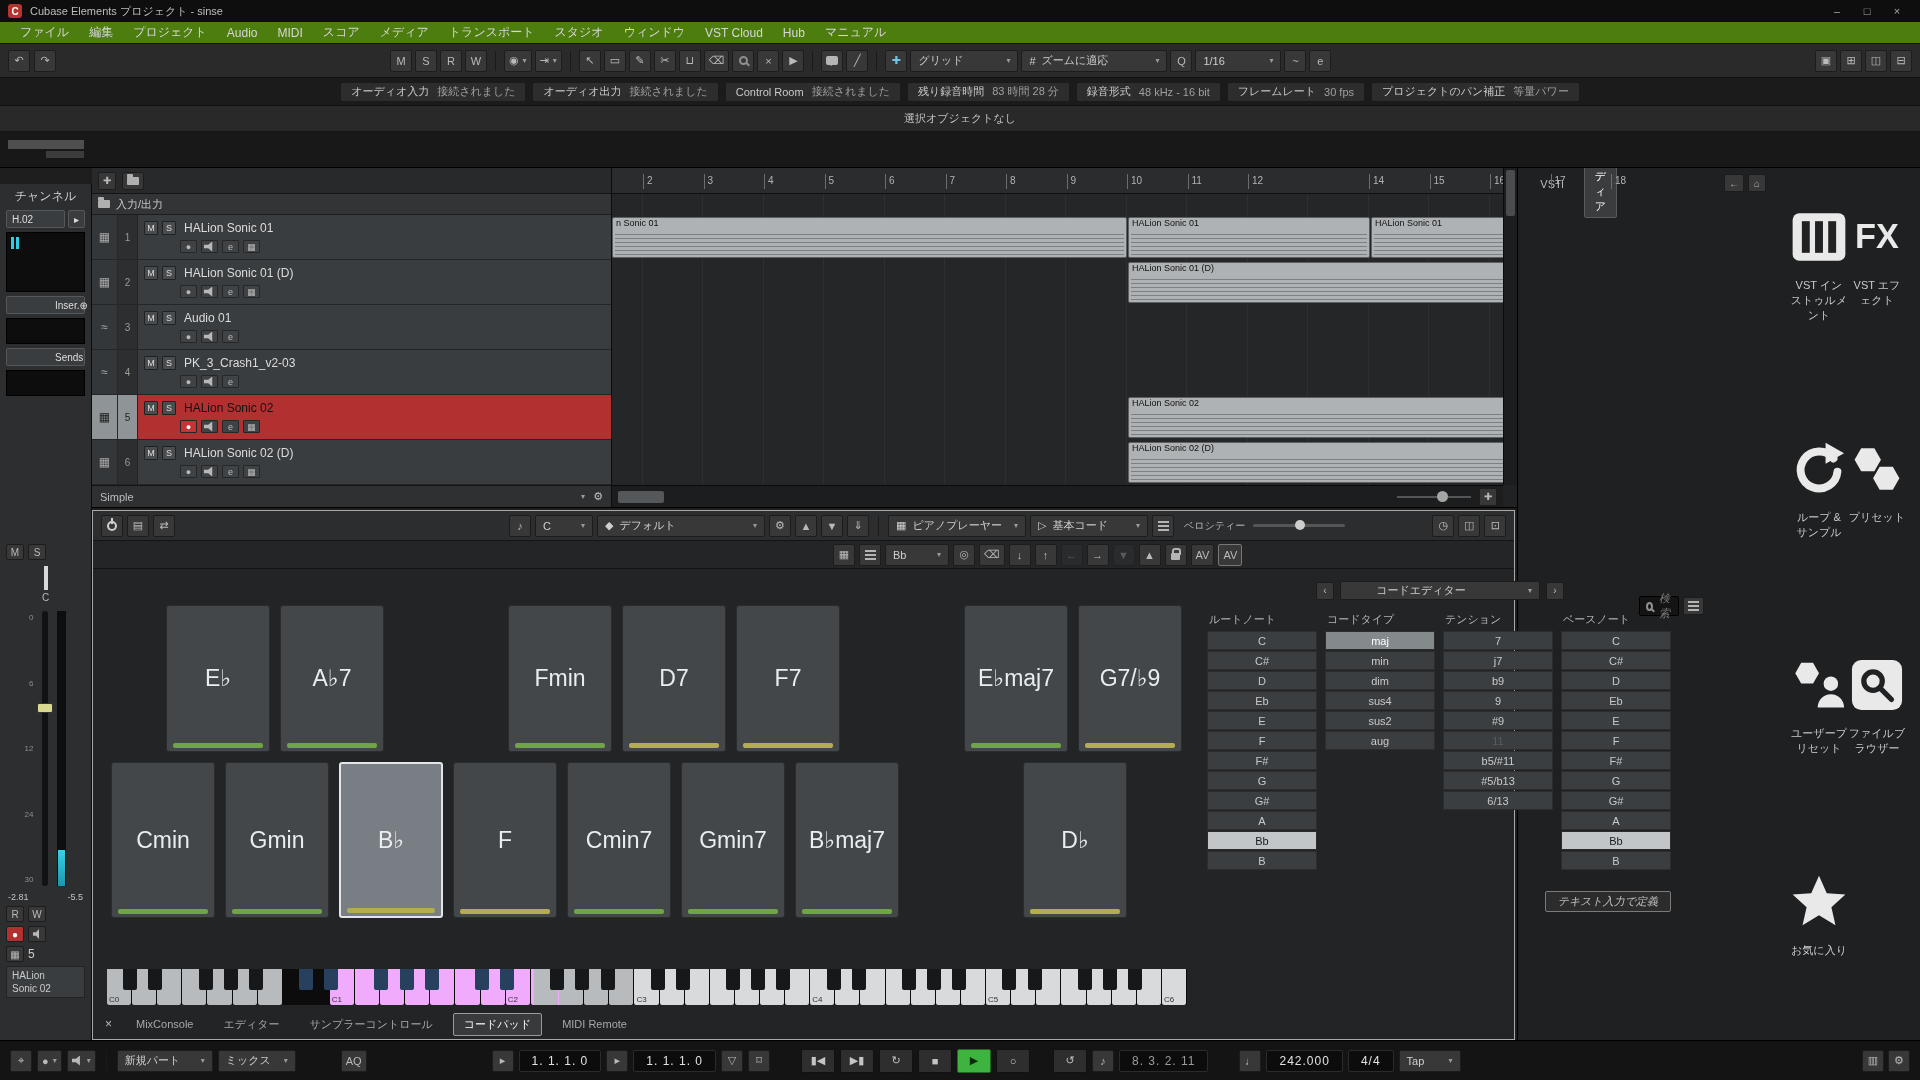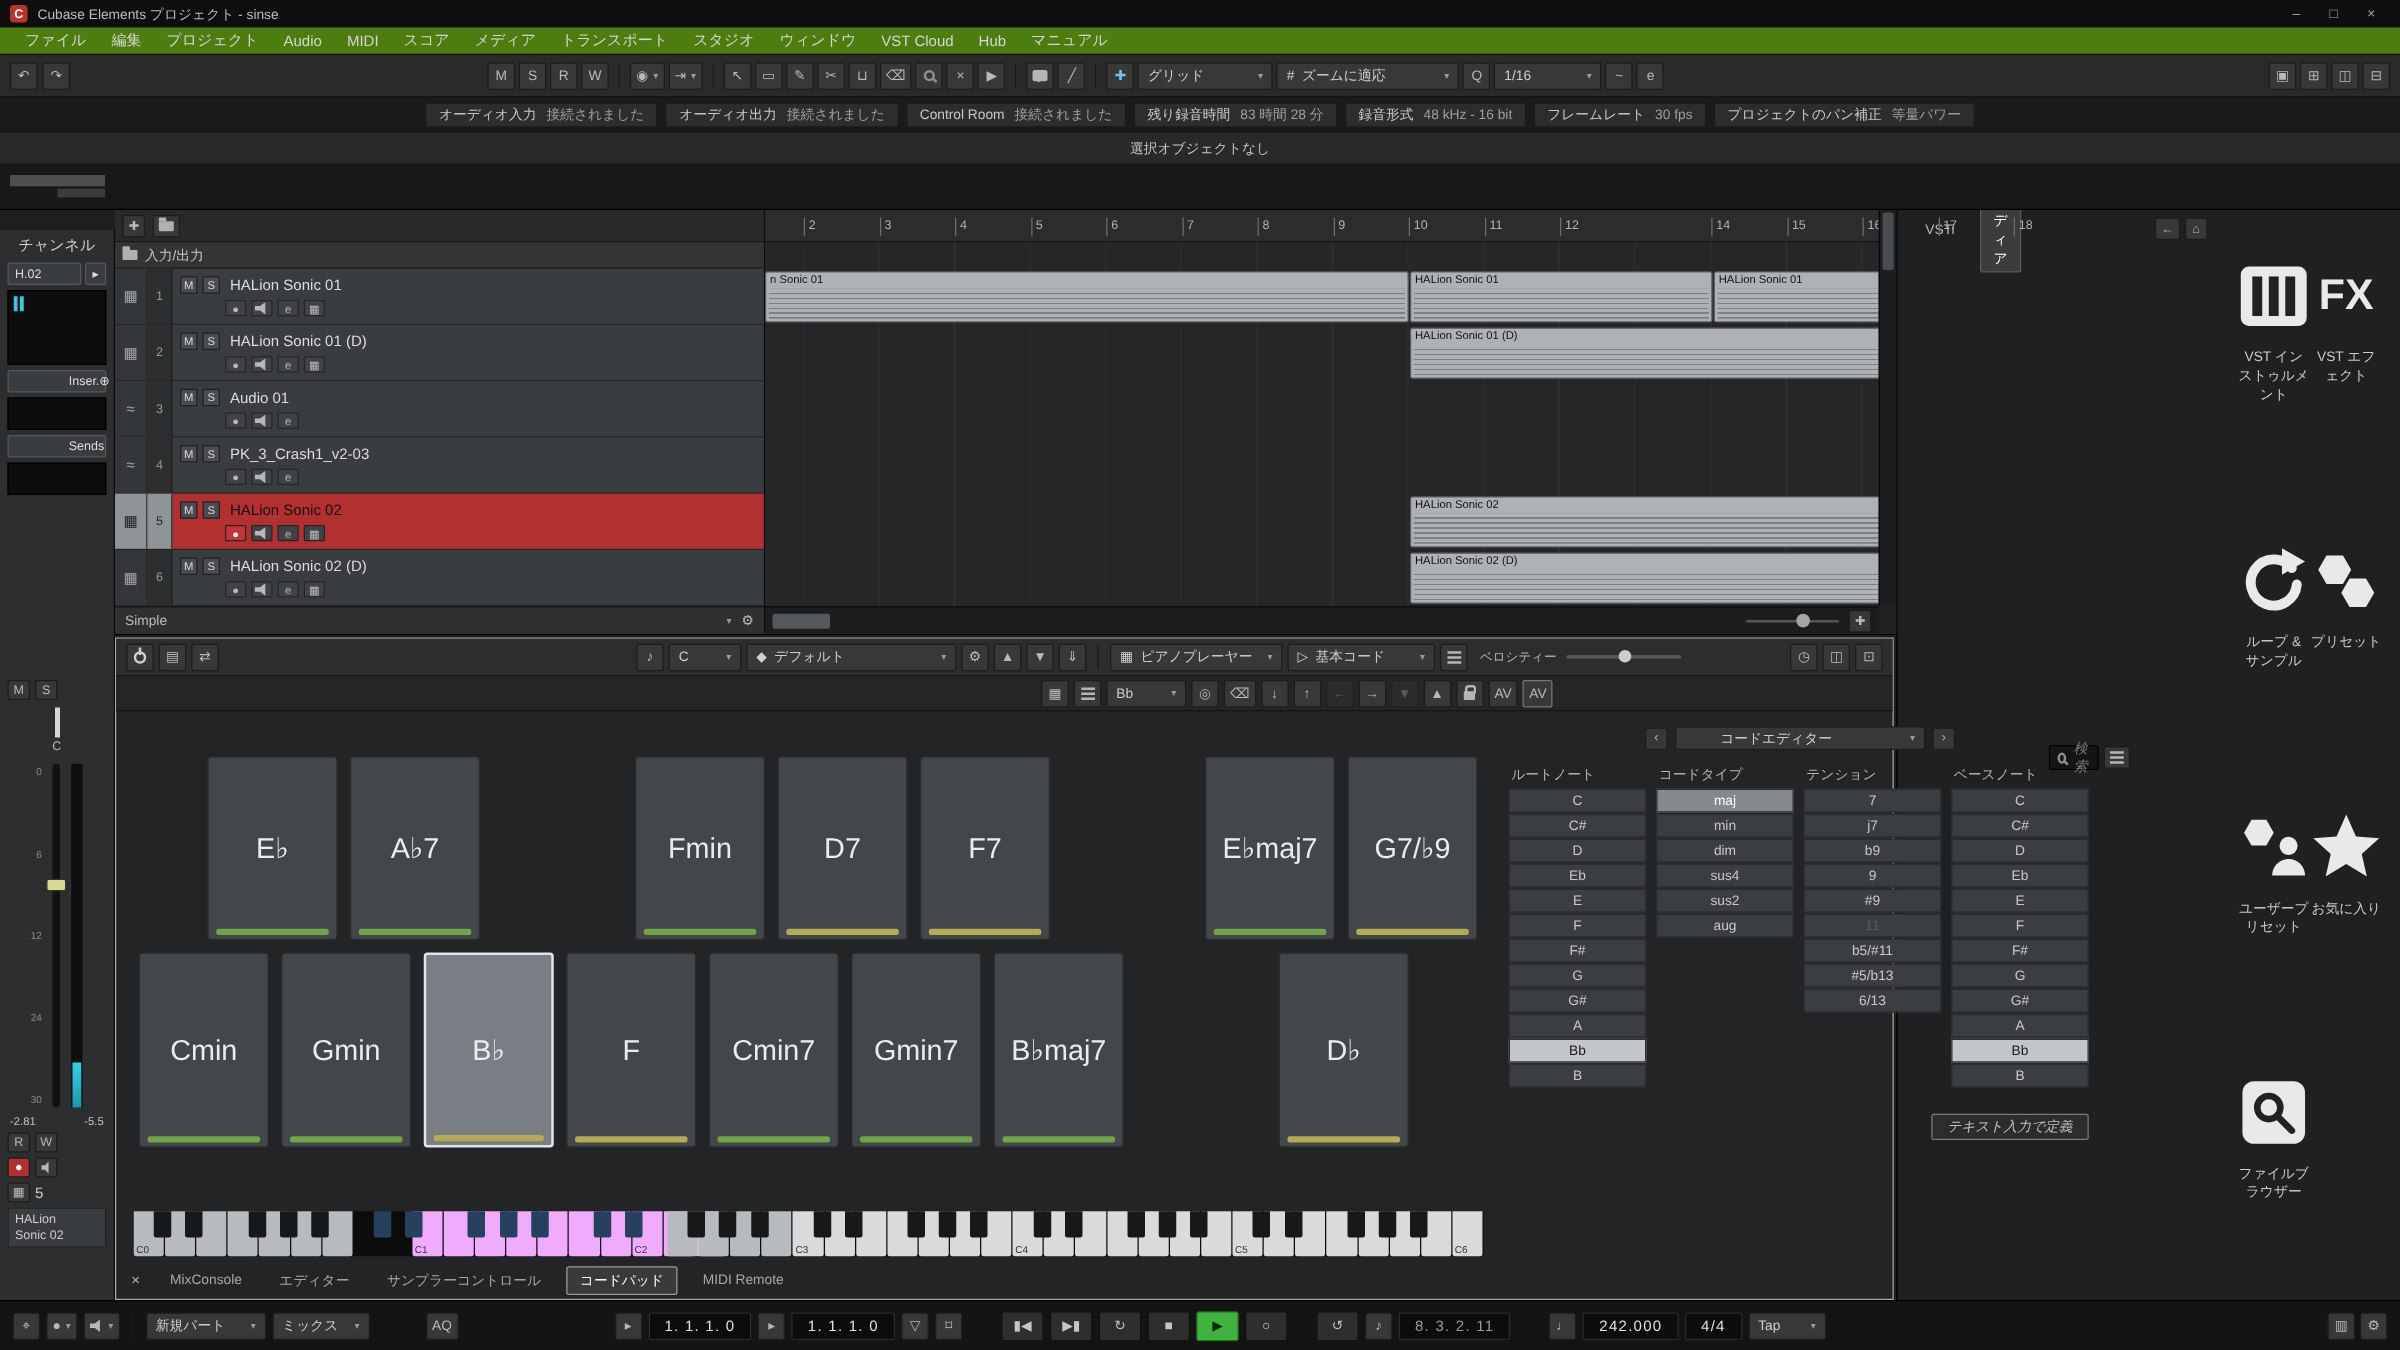--- a/index.html
+++ b/index.html
@@ -1016,31 +1016,31 @@
         <div class="tile">
           <svg class="tile-icon" viewBox="0 0 44 44">
             <polygon points="22,13 17.5,20.8 8.5,20.8 4,13 8.5,5.2 17.5,5.2" fill="#e9e9e9"></polygon>
             <circle cx="31" cy="21" r="5.5" fill="#e9e9e9"></circle>
             <path d="M21 39c0-5.5 4.5-10 10-10s10 4.5 10 10z" fill="#e9e9e9"></path>
           </svg>
           <div class="tile-label">ユーザープリセット</div>
         </div>
         <div class="tile">
           <svg class="tile-icon" viewBox="0 0 44 44">
-            <polygon points="22,2 27.9,15.3 42,16.4 31.4,25.9 34.5,39.6 22,32 9.5,39.6 12.6,25.9 2,16.4 16.1,15.3" fill="#e9e9e9"></polygon>
-          </svg>
-          <div class="tile-label">お気に入り</div>
-        </div>
-        <div class="tile">
-          <svg class="tile-icon" viewBox="0 0 44 44">
             <rect x="3" y="3" width="38" height="38" rx="7" fill="#e9e9e9"></rect>
             <circle cx="19" cy="19" r="7" fill="none" stroke="#202224" stroke-width="4"></circle>
             <line x1="24" y1="24" x2="33" y2="33" stroke="#202224" stroke-width="4" stroke-linecap="round"></line>
           </svg>
           <div class="tile-label">ファイルブラウザー</div>
+        </div>
+        <div class="tile">
+          <svg class="tile-icon" viewBox="0 0 44 44">
+            <polygon points="22,2 27.9,15.3 42,16.4 31.4,25.9 34.5,39.6 22,32 9.5,39.6 12.6,25.9 2,16.4 16.1,15.3" fill="#e9e9e9"></polygon>
+          </svg>
+          <div class="tile-label">お気に入り</div>
         </div>
       </div>
     </div>
   </div>
 
   <div class="transport">
     <span class="btn">⌖</span>
     <span class="btn">●<span class="caret">▾</span></span>
     <span class="btn">
         <i class="icon-spk"></i>

